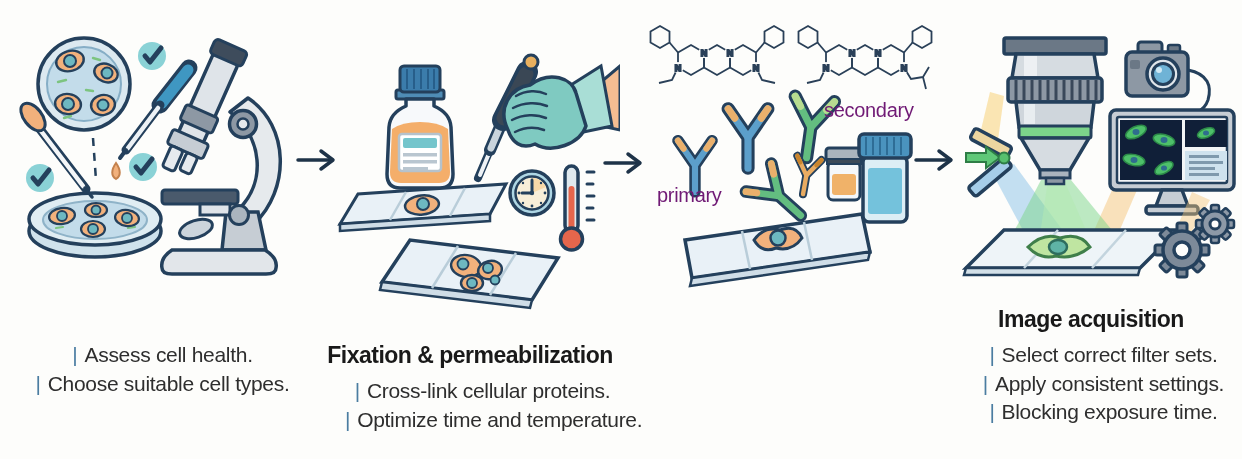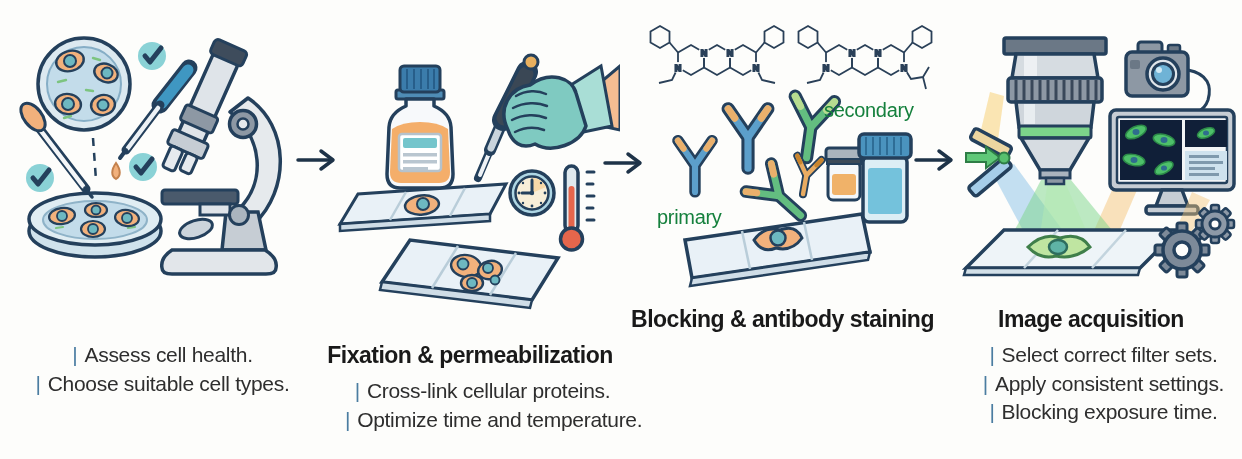--- a/index.html
+++ b/index.html
@@ -10,22 +10,22 @@
   #s2{left:320px;width:300px;margin-top:36px;}
   #s3{left:630px;width:305px;}
   #s4{left:940px;width:302px;}
   .illus{position:absolute;top:0;left:0;}
   .step h2{position:absolute;top:306px;left:0;width:100%;margin:0;text-align:center;
     font-size:23px;font-weight:bold;color:#191919;letter-spacing:-0.5px;white-space:nowrap;}
   .points{position:absolute;top:341px;left:0;width:100%;text-align:center;}
   .point{font-size:21px;line-height:28.5px;color:#2e2e2e;letter-spacing:-0.3px;white-space:nowrap;padding-left:25px;}
   .pipe{color:#4b7da1;padding-right:7px;font-weight:400;}
   .arrow{position:absolute;}
-  .ab-label{position:absolute;font-size:20px;color:#15803d;letter-spacing:-0.3px;}
-  #lbl-primary{left:657px;top:184px;margin-top:22px;}
+  .ab-label{position:absolute;font-size:20px;color:#701a75;letter-spacing:-0.3px;}
+  #lbl-primary{left:657px;top:184px;}
   #lbl-secondary{left:824px;top:99px;}
   svg .chem{stroke:#2a4058;stroke-width:1.8;fill:none;}
   svg .chemN{font-size:9px;font-weight:bold;fill:#2a4058;text-anchor:middle;}
 </style>
 </head>
 <body>
 
 <div class="canvas">
 
   <section class="step" id="s1">
@@ -332,21 +332,20 @@
         <g stroke="#2e6d96" stroke-width="2">
             <line x1="236" y1="137" x2="236" y2="155"></line>
             <line x1="243" y1="137" x2="243" y2="155"></line>
             <line x1="250" y1="137" x2="250" y2="155"></line>
             <line x1="257" y1="137" x2="257" y2="155"></line>
             <line x1="264" y1="137" x2="264" y2="155"></line>
             <line x1="271" y1="137" x2="271" y2="155"></line>
           </g>
       </g>
     </svg>
-    <h2>Blocking &amp; antibody staining</h2>
   </section>
   <div class="ab-label" id="lbl-primary">primary</div>
   <div class="ab-label" id="lbl-secondary">secondary</div>
 
   <svg class="arrow" style="left:914px;top:147px;" width="44" height="26" viewBox="0 0 44 26">
     <line x1="2" y1="13" x2="34" y2="13" stroke="#1e3348" stroke-width="3.5" stroke-linecap="round"></line>
     <path d="M25,4 L37,13 L25,22" fill="none" stroke="#1e3348" stroke-width="3.5" stroke-linecap="round" stroke-linejoin="round"></path>
   </svg>
 
   <section class="step" id="s4">

